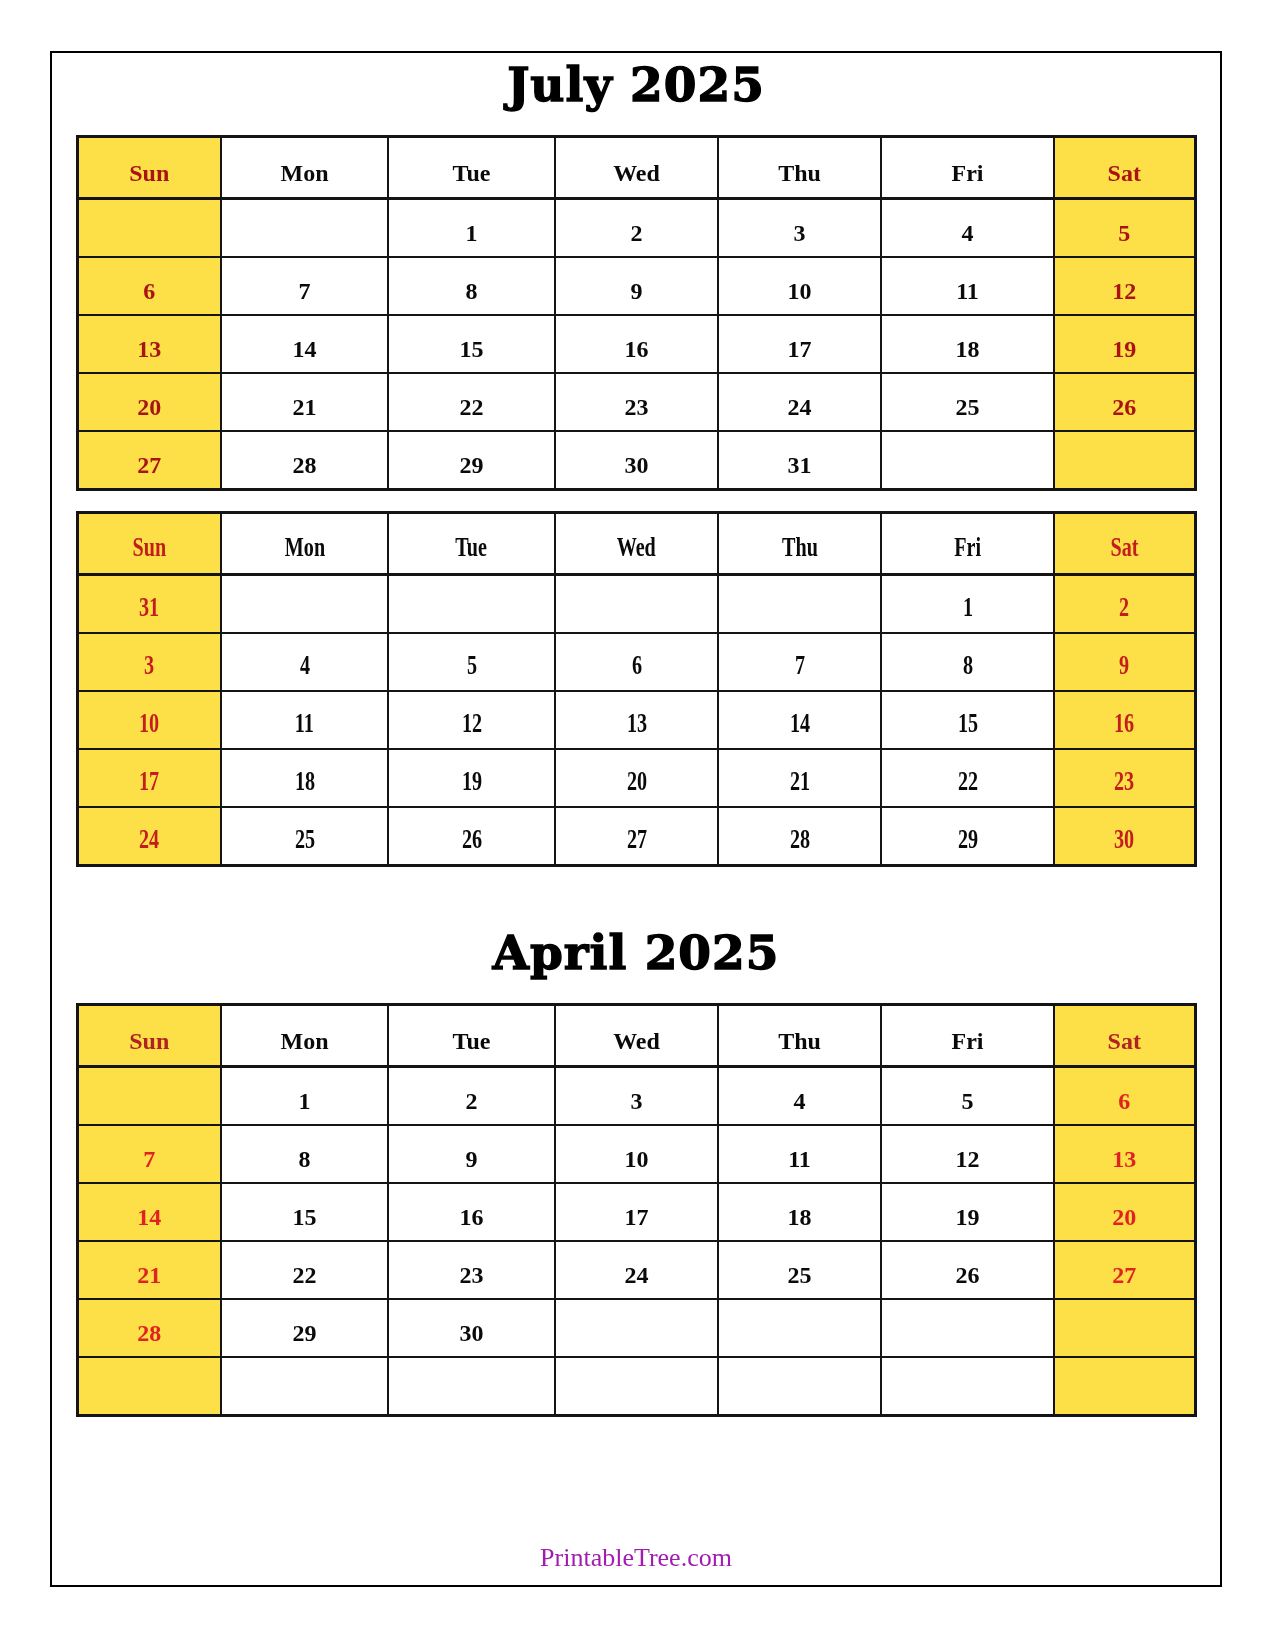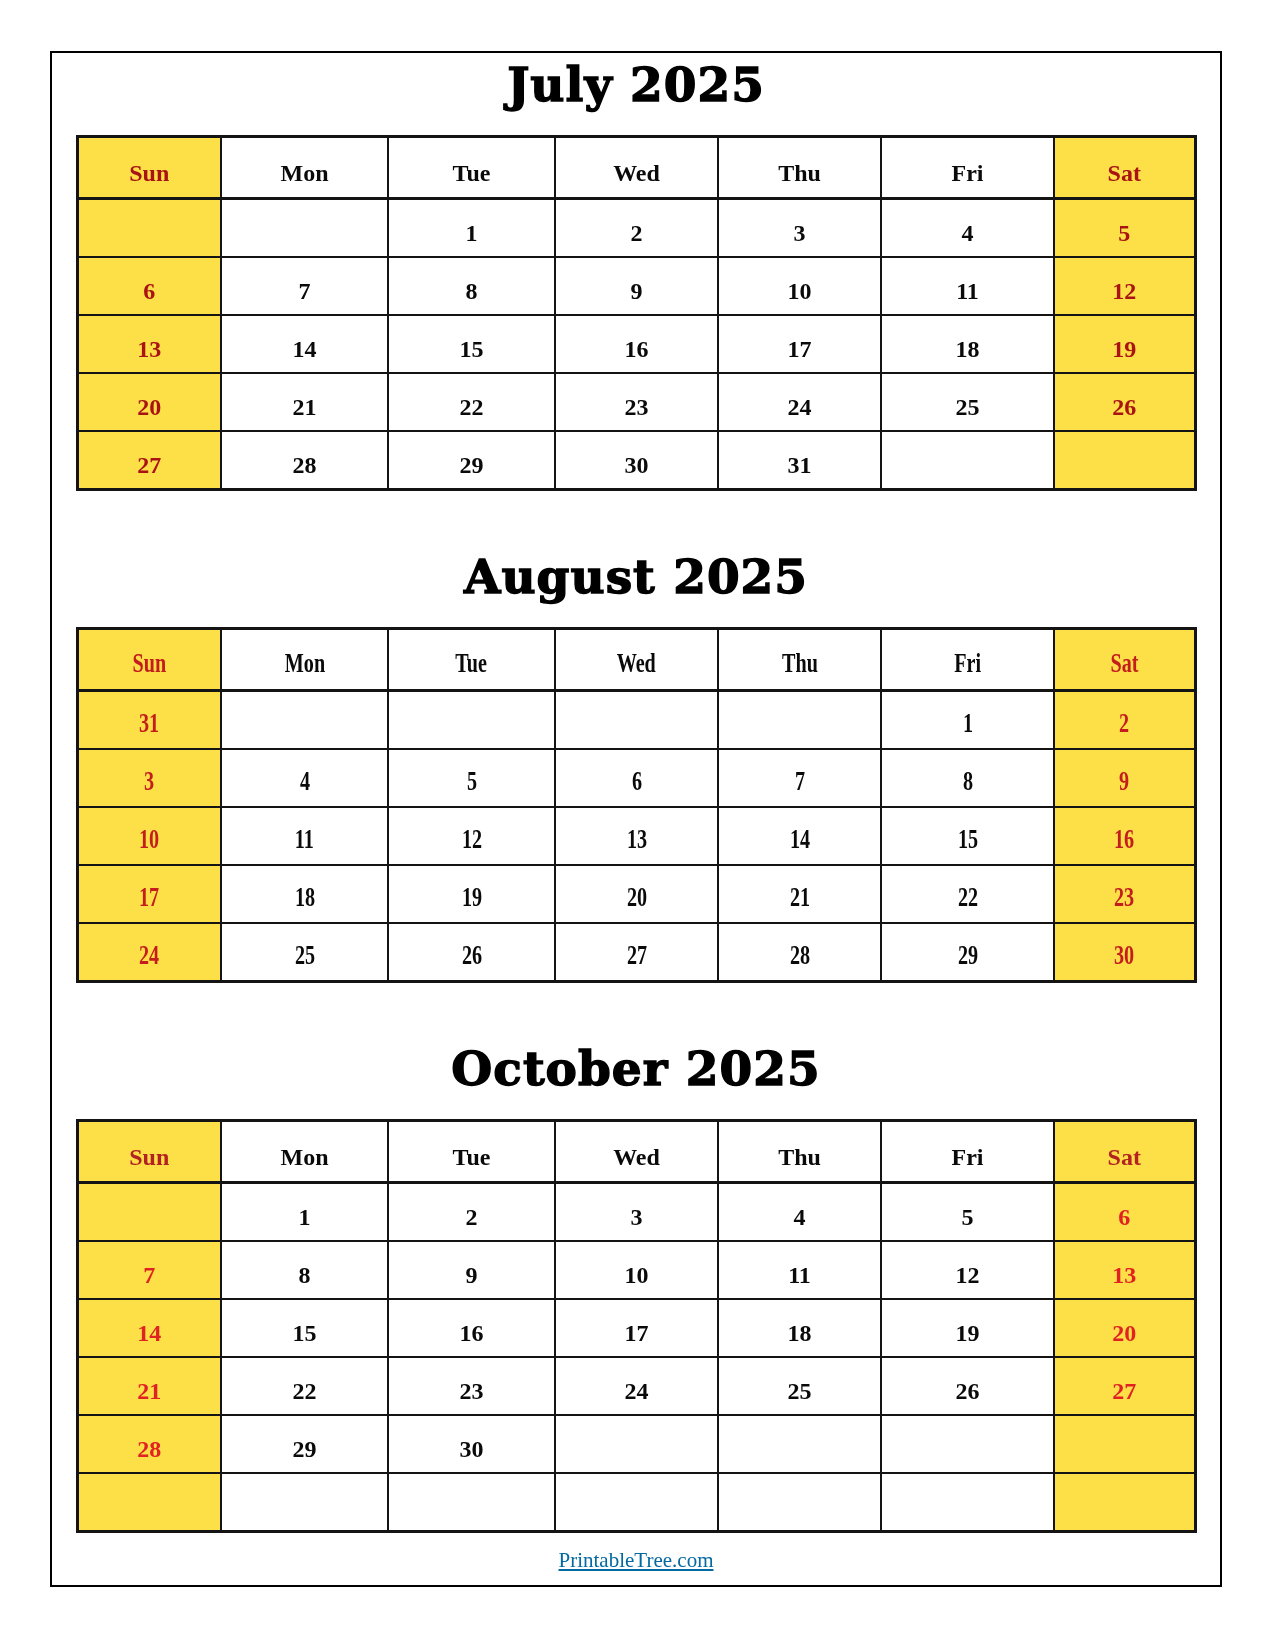--- a/index.html
+++ b/index.html
@@ -84,23 +84,22 @@
     transform-origin: 50% 100%;
     font-size: 28px;
   }
   .footer {
     margin-top: auto;
     margin-bottom: 12px;
     text-align: center;
   }
   .footer-link {
     font-family: "Liberation Serif", serif;
-    font-size: 21px;
-    color: #0369a1;
-    text-decoration: underline;
+    font-size: 26px;
+    color: #a21caf;
     cursor: pointer;
   }
 </style>
 </head>
 <body>
 
 <div class="page-frame">
 
   <section class="month-section">
     <h1 class="month-title">July 2025</h1>
@@ -169,21 +168,20 @@
             <td><span class="cv">30</span></td>
             <td><span class="cv">31</span></td>
             <td></td>
             <td class="weekend" style="color: rgb(169, 19, 19);"></td>
           </tr>
         </tbody>
     </table>
   </section>
 
   <section class="month-section">
-    <h1 class="month-title">August 2025</h1>
     <table class="cal condensed">
       <colgroup>
         <col class="c-sun">
           <col class="c-mon">
           <col class="c-tue">
           <col class="c-wed">
           <col class="c-thu">
           <col class="c-fri">
           <col class="c-sat">
       </colgroup>
@@ -242,21 +240,21 @@
             <td><span class="cv">27</span></td>
             <td><span class="cv">28</span></td>
             <td><span class="cv">29</span></td>
             <td class="weekend" style="color: rgb(196, 29, 29);"><span class="cv">30</span></td>
           </tr>
         </tbody>
     </table>
   </section>
 
   <section class="month-section">
-    <h1 class="month-title">October 2025</h1>
+    <h1 class="month-title">April 2025</h1>
     <table class="cal">
       <colgroup>
         <col class="c-sun">
           <col class="c-mon">
           <col class="c-tue">
           <col class="c-wed">
           <col class="c-thu">
           <col class="c-fri">
           <col class="c-sat">
       </colgroup>

